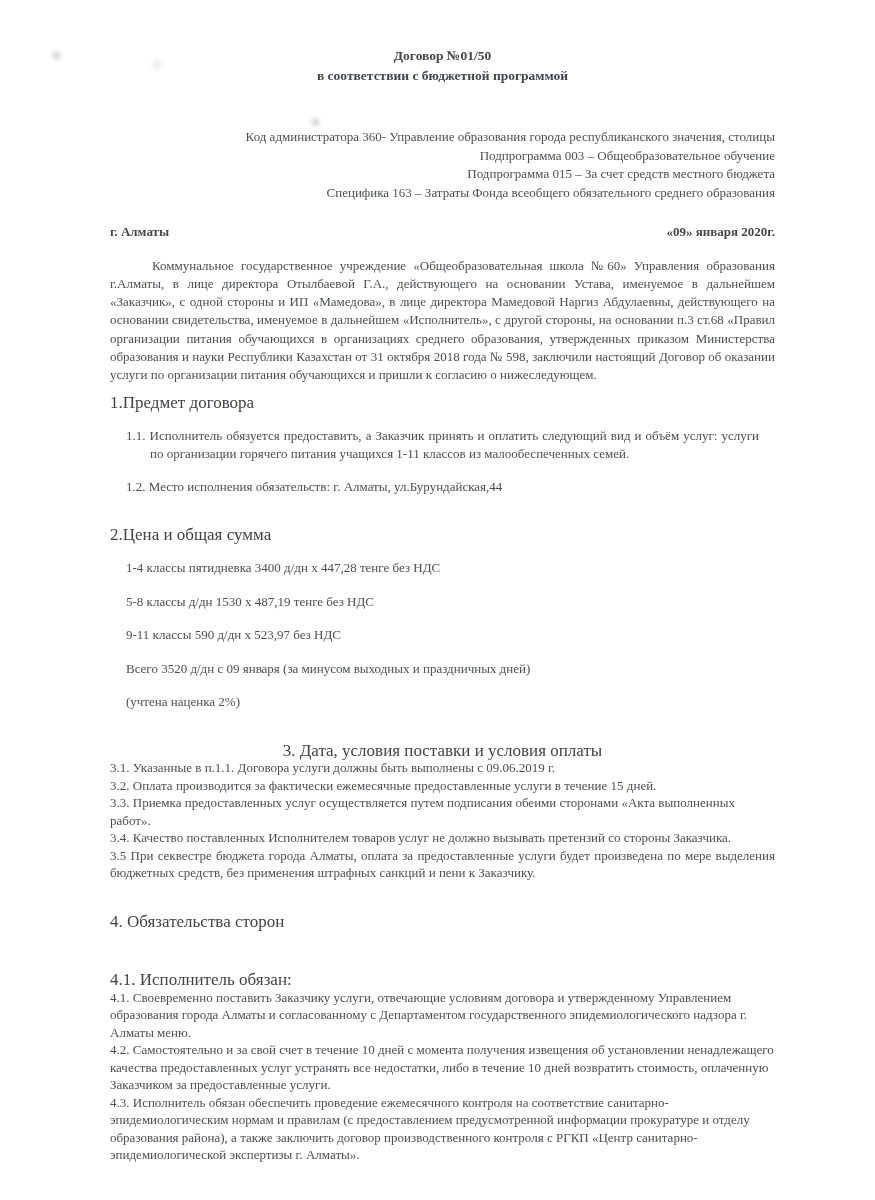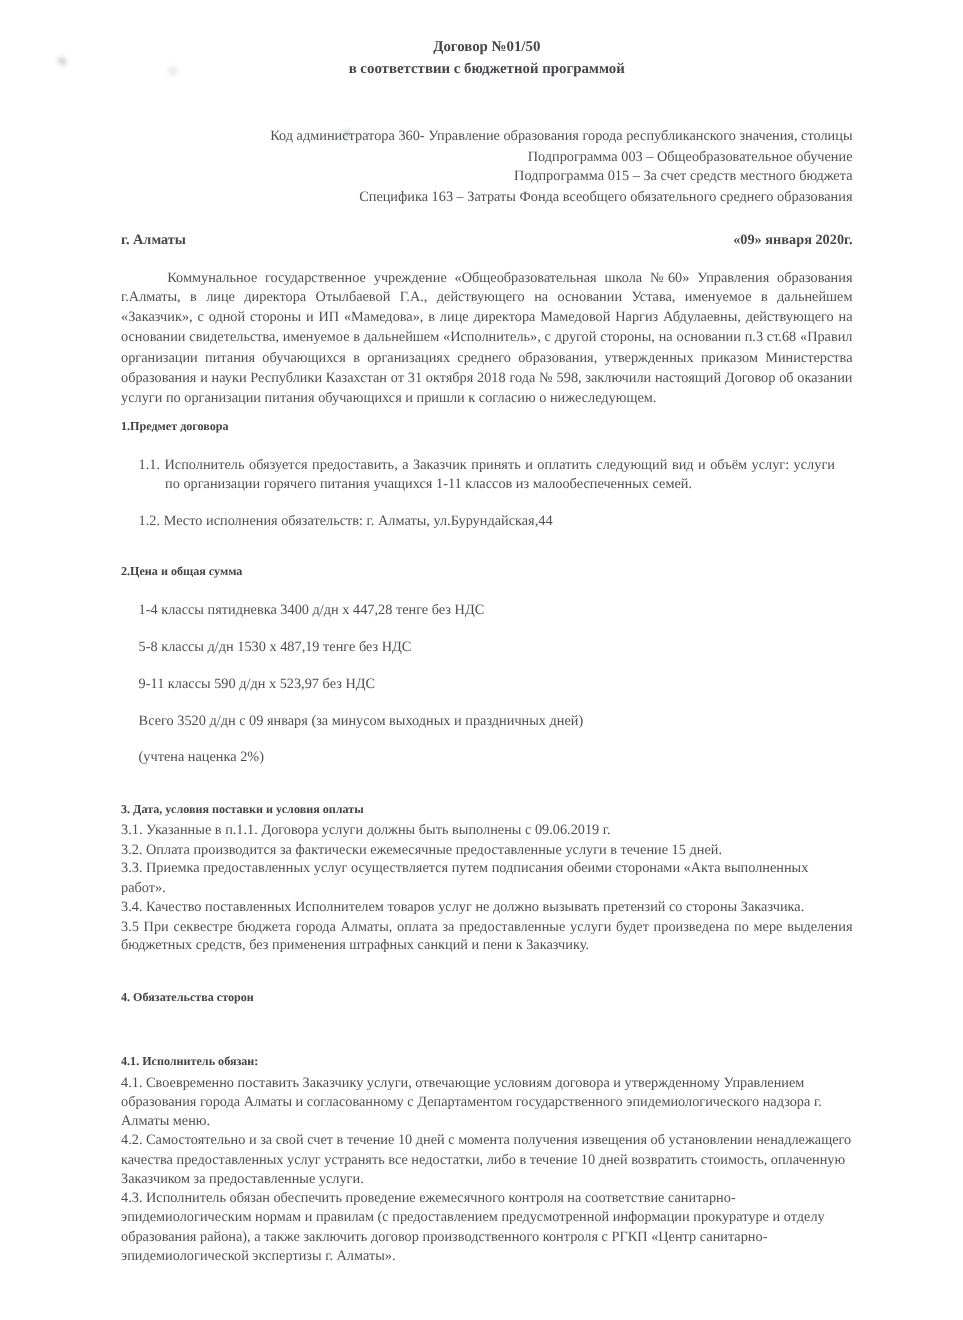--- a/index.html
+++ b/index.html
@@ -3,41 +3,41 @@
 <meta charset="utf-8">
 <style>
   html,body{margin:0;padding:0;background:#ffffff;}
   body{
     width:875px;height:1200px;position:relative;overflow:hidden;
     font-family:"Liberation Serif","DejaVu Serif",serif;
   }
   .page{position:absolute;inset:0;background:#fff;}
   .content{
     position:absolute;top:0;left:0;right:0;
-    padding:32px 100px 0 110px;
+    padding:46px 100px 0 110px;
     color:var(--ink,#4b4f55);
     font-size:13px;line-height:17.5px;
     filter:blur(0.35px);
   }
   .title{margin:0;text-align:center;font-size:13.5px;font-weight:bold;line-height:20px;color:#41454c;}
   .title span{display:block;}
   .admin{margin-top:42px;}
   .admin div{margin:0 0 1px 0;text-align:right;}
   .cityrow{margin-top:22px;display:flex;justify-content:space-between;font-weight:bold;color:#43474e;gap:20px;}
   p{margin:0;}
   .preamble{margin-top:16px;text-align:justify;text-indent:42px;line-height:18.3px;}
-  h2{font-size:11px;font-weight:bold;color:#3f434a;margin:0;line-height:17.5px;}
+  h2{font-size:17px;font-weight:normal;color:#3f434a;margin:0;line-height:17.5px;}
   .h-s1{margin-top:9px;}
   .hang{padding-left:24px;text-indent:-24px;text-align:justify;}
   .h-s2{margin-top:30px;}
   .just{text-align:justify;}
   .price{margin-top:2px;}
   .price b{color:#3e4249;}
   .plist p{margin:16px;}
-  .h-s3{margin-top:31px;}
+  .h-s3{margin-top:31px;text-align:center;}
   .s3 p{margin:0;}
   .s3 .just{text-align:justify;}
   .h-s4{margin-top:31px;}
   .h-s41{margin-top:41px;}
   .s4 p{margin:0;}
   .smudge{position:absolute;border-radius:50%;background:#9aa0a6;filter:blur(2px);}
   .smudge-1{left:52px;top:52px;width:9px;height:7px;opacity:.45;transform:rotate(35deg);}
   .smudge-2{left:312px;top:118px;width:7px;height:8px;opacity:.5;}
   .smudge-3{left:152px;top:60px;width:10px;height:9px;opacity:.18;}
 </style>

